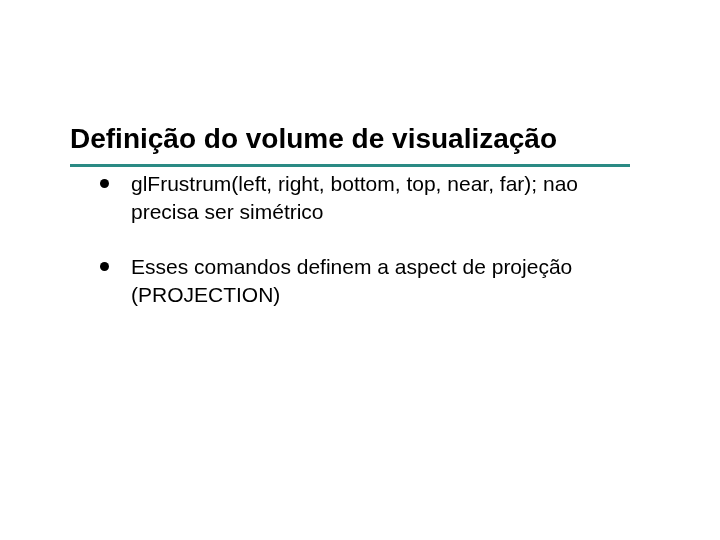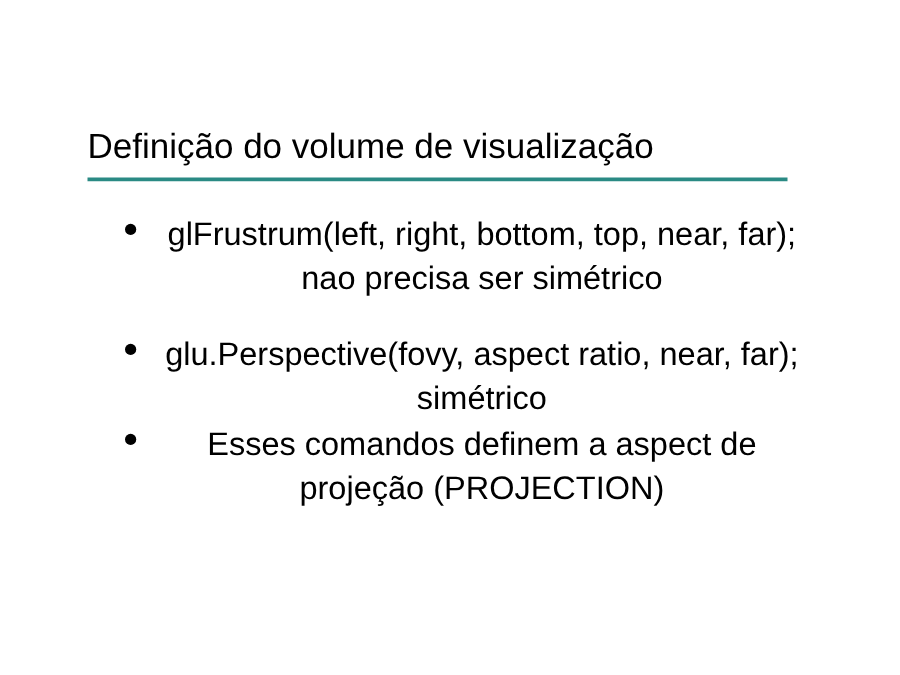--- a/index.html
+++ b/index.html
@@ -12,24 +12,25 @@
     padding: 0;
   }
   .title-wrap {
     position: absolute;
     left: 70px;
     top: 100px;
     width: 590px;
   }
   .title {
     font-size: 28px;
-    font-weight: normal;
+    font-weight: bold;
     color: #000000;
     line-height: 1.2;
     padding-bottom: 6px;
+    margin-top: 22px;
   }
   .underline {
     height: 3px;
     background: #2a8a84;
     width: 560px;
     margin-top: 2px;
   }
   .body {
     position: absolute;
     left: 100px;
@@ -47,24 +48,23 @@
   .bullet {
     width: 9px;
     height: 9px;
     background: #000000;
     border-radius: 50%;
     flex: 0 0 9px;
     margin-top: 9px;
     margin-right: 22px;
   }
   .text {
-    font-size: 26px;
+    font-size: 21px;
     color: #000000;
     line-height: 1.35;
-    text-align: center;
   }
 </style>
 </head>
 <body>
 
 <div class="slide">
 
   <div class="title-wrap">
     <div class="title">Definição do volume de visualização</div>
     <div class="underline"></div>
@@ -75,23 +75,19 @@
     <div class="group">
       <div class="item">
         <div class="bullet"></div>
         <div class="text">glFrustrum(left, right, bottom, top, near, far); nao precisa ser simétrico</div>
       </div>
     </div>
 
     <div class="group">
       <div class="item">
         <div class="bullet"></div>
-        <div class="text">glu.Perspective(fovy, aspect ratio, near, far); simétrico</div>
-      </div>
-      <div class="item">
-        <div class="bullet"></div>
         <div class="text">Esses comandos definem a aspect de projeção (PROJECTION)</div>
       </div>
     </div>
 
   </div>
 
 </div>
 
 </body></html>

